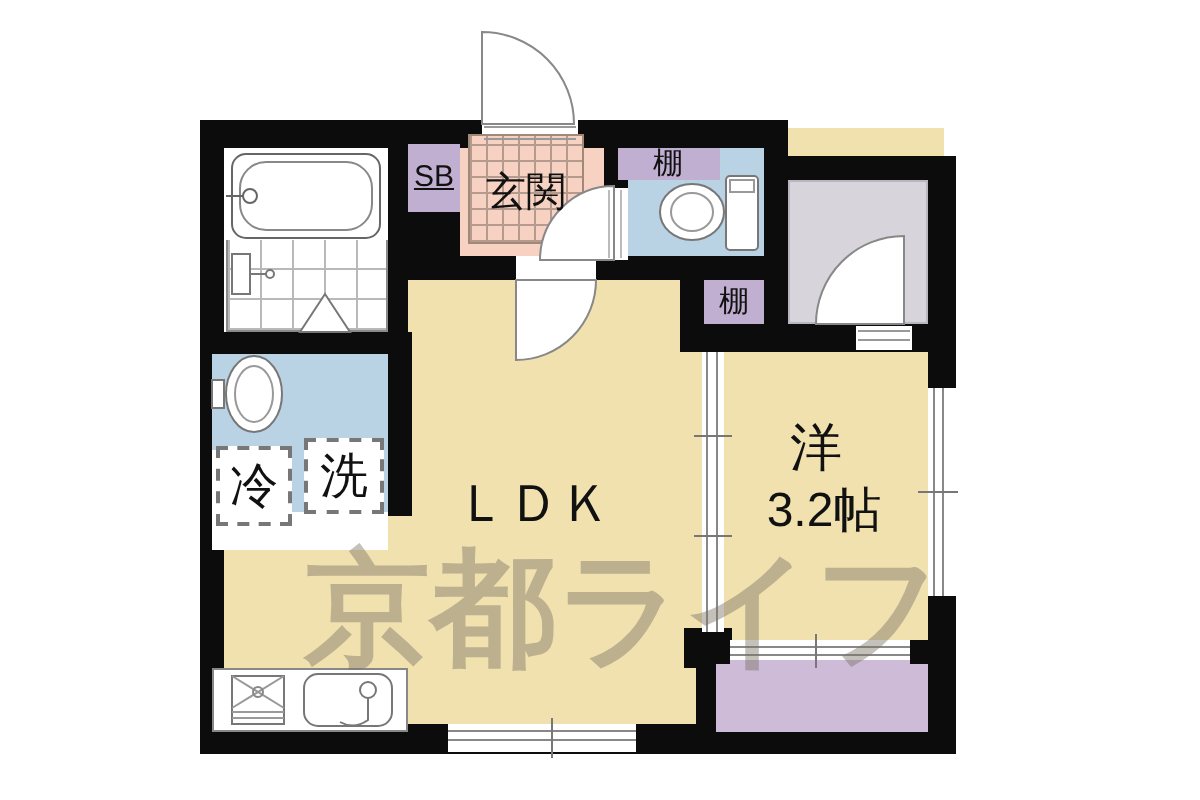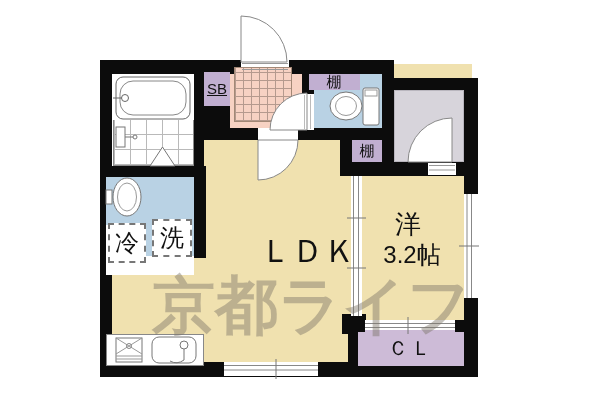--- a/index.html
+++ b/index.html
@@ -142,22 +142,22 @@
     <path d="M459,246 H479" stroke="#777"></path>
 
     <path d="M353.5,176 V316 M358.5,176 V316" stroke="#888"></path>
     <path d="M347,218 H366 M347,268 H366" stroke="#777"></path>
 
     <path d="M365,323.5 H455 M365,327.5 H455" stroke="#888"></path>
     <path d="M408,317 V334" stroke="#777"></path>
   </svg>
 
   <div class="lbl" id="sb-label" style="left:204px;top:72px;width:26px;height:34px;">SB</div>
+  <div class="lbl center" style="left:263px;top:96px;font-size:20px;">玄関</div>
   <div class="lbl center" style="left:334px;top:82px;font-size:15px;">棚</div>
   <div class="lbl center" style="left:367px;top:151px;font-size:15px;">棚</div>
-  <div class="lbl center" style="left:267px;top:252px;font-size:32px;margin-left:41px;">ＬＤＫ</div>
+  <div class="lbl center" style="left:267px;top:252px;font-size:26px;">ＬＤＫ</div>
   <div class="lbl center" style="left:408px;top:224px;font-size:26px;">洋</div>
   <div class="lbl center" style="left:412px;top:255px;font-size:24px;">3.2帖</div>
-  <div class="lbl center" style="left:411px;top:348px;font-size:20px;letter-spacing:3px;">ＣＬ</div>
 
   <div id="watermark" style="left:152px;top:274px;">京都ライフ</div>
 
 </div>
 
 </body></html>

